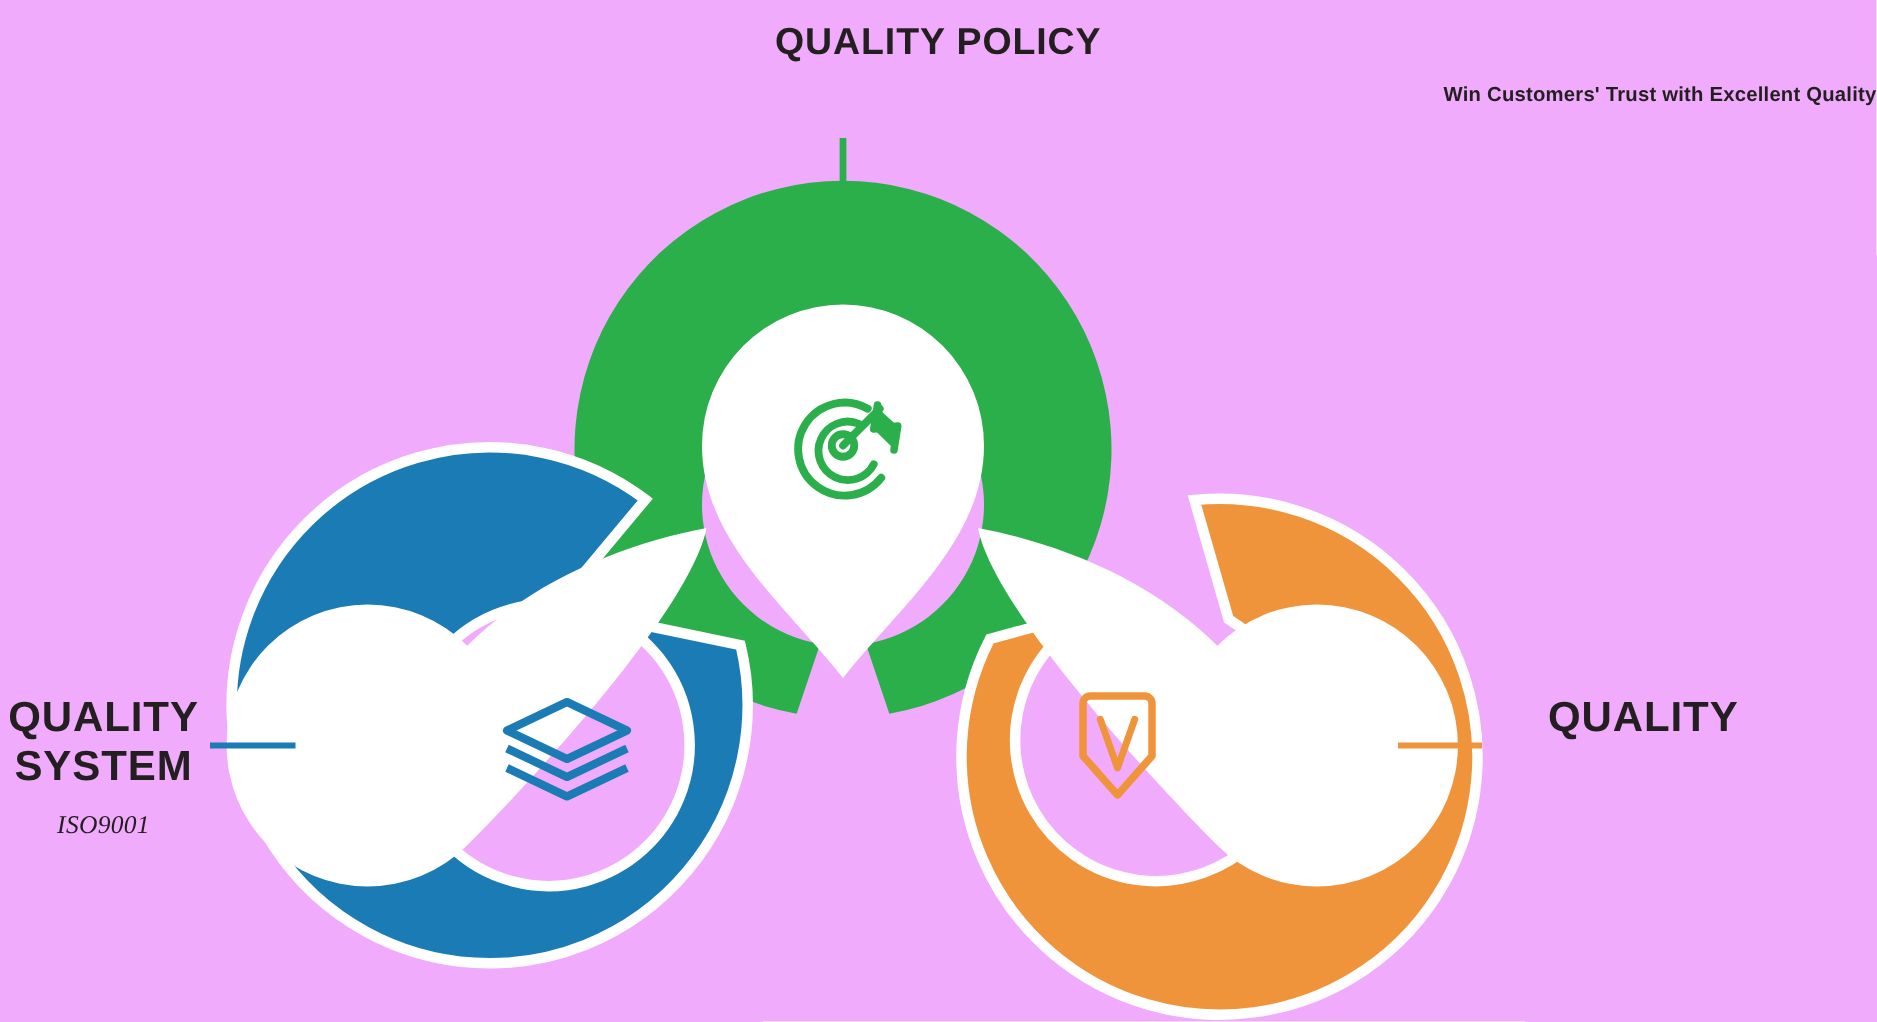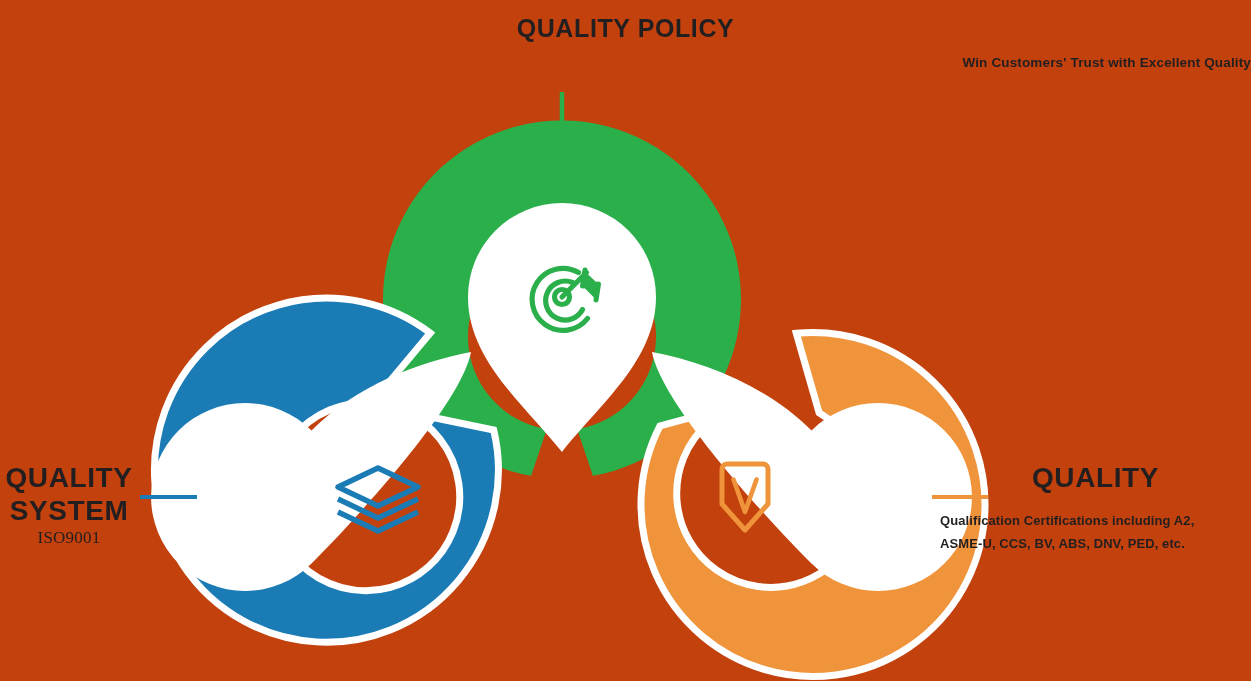--- a/index.html
+++ b/index.html
@@ -2,21 +2,21 @@
 <html><head>
 <meta charset="utf-8">
 <style>
   * { margin:0; padding:0; box-sizing:border-box; }
   html, body {
     width:1251px; height:681px;
     background:#ffffff;
     font-family:"Liberation Sans", sans-serif;
     overflow:hidden;
   }
-  #stage { position:relative; width:1251px; height:681px; background:#c2410c; }
+  #stage { position:relative; width:1251px; height:681px; background:#f0abfc; }
 
   svg.rings { position:absolute; left:0; top:0; width:1251px; height:681px; }
 
   
   .hdr {
     position:absolute; left:0; top:14px; width:1251px;
     text-align:center;
   }
   .hdr-title {
     font-size:25px; font-weight:bold; letter-spacing:0.6px;
@@ -29,21 +29,21 @@
 
   .side { position:absolute; }
   .side-title {
     font-size:28px; font-weight:bold; letter-spacing:0.6px;
     color:#231f20; line-height:1.17; white-space:nowrap;
   }
 
   .left-block { left:0; top:462px; width:138px; text-align:center; }
   .left-sub {
     font-family:"Liberation Serif", serif;
-    font-size:17px; color:#231f20; letter-spacing:0.2px;
+    font-size:17px; color:#231f20; margin-top:12px; letter-spacing:0.2px;font-style:italic;
   }
 
   .right-block { left:940px; top:462px; width:311px; text-align:left; }
   .right-block .side-title { text-align:center; }
   .right-sub {
     font-size:13px; font-weight:bold; color:#231f20;
     margin-top:14px; line-height:1.82; letter-spacing:0.1px;
   }
 </style>
 </head>
@@ -143,19 +143,15 @@
       <div>QUALITY</div>
       <div>SYSTEM</div>
     </div>
     <div class="left-sub">ISO9001</div>
   </div>
 
   <div class="side right-block">
     <div class="side-title">
       <div>QUALITY</div>
     </div>
-    <div class="right-sub">
-      <div>Qualification Certifications including A2,</div>
-      <div>ASME-U, CCS, BV, ABS, DNV, PED, etc.</div>
-    </div>
   </div>
 
 </div>
 
 </body></html>

